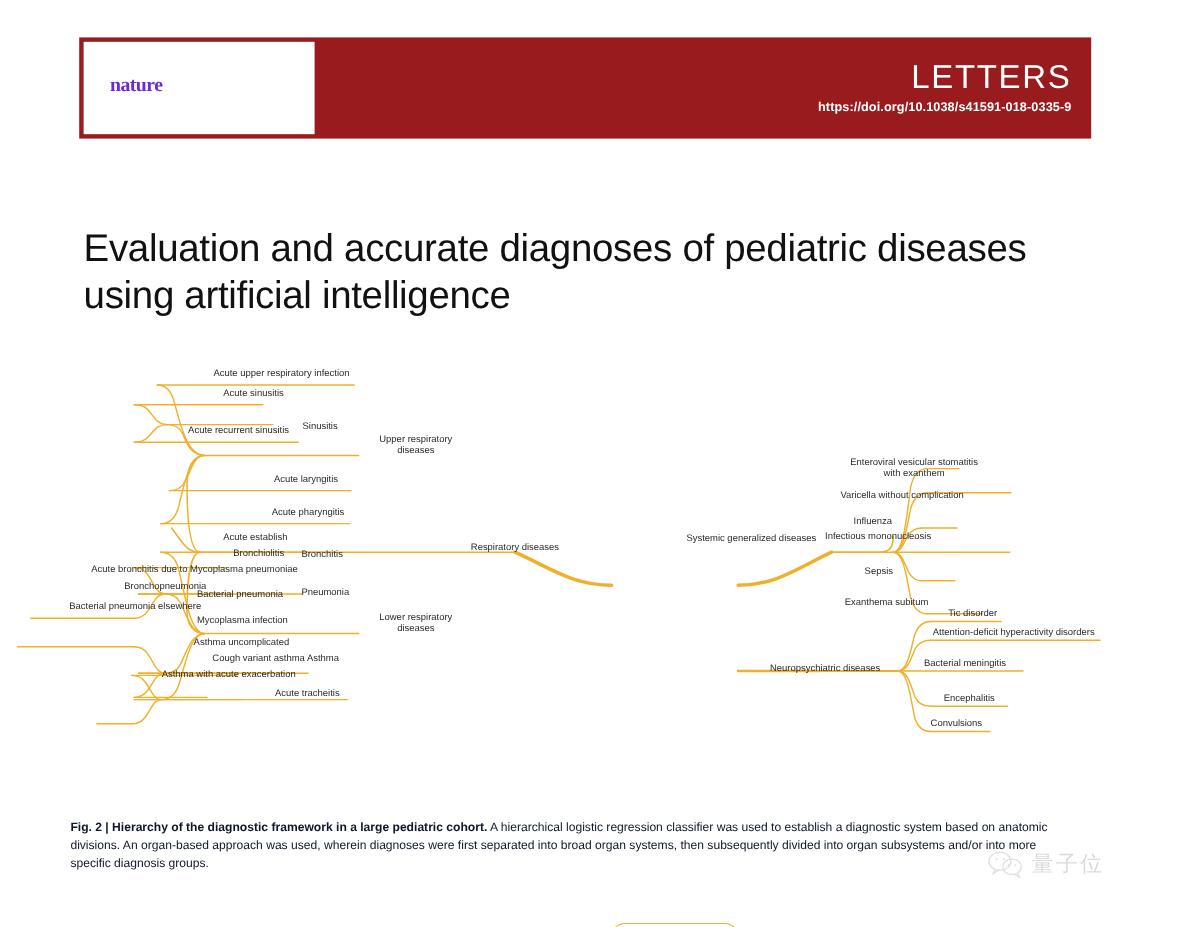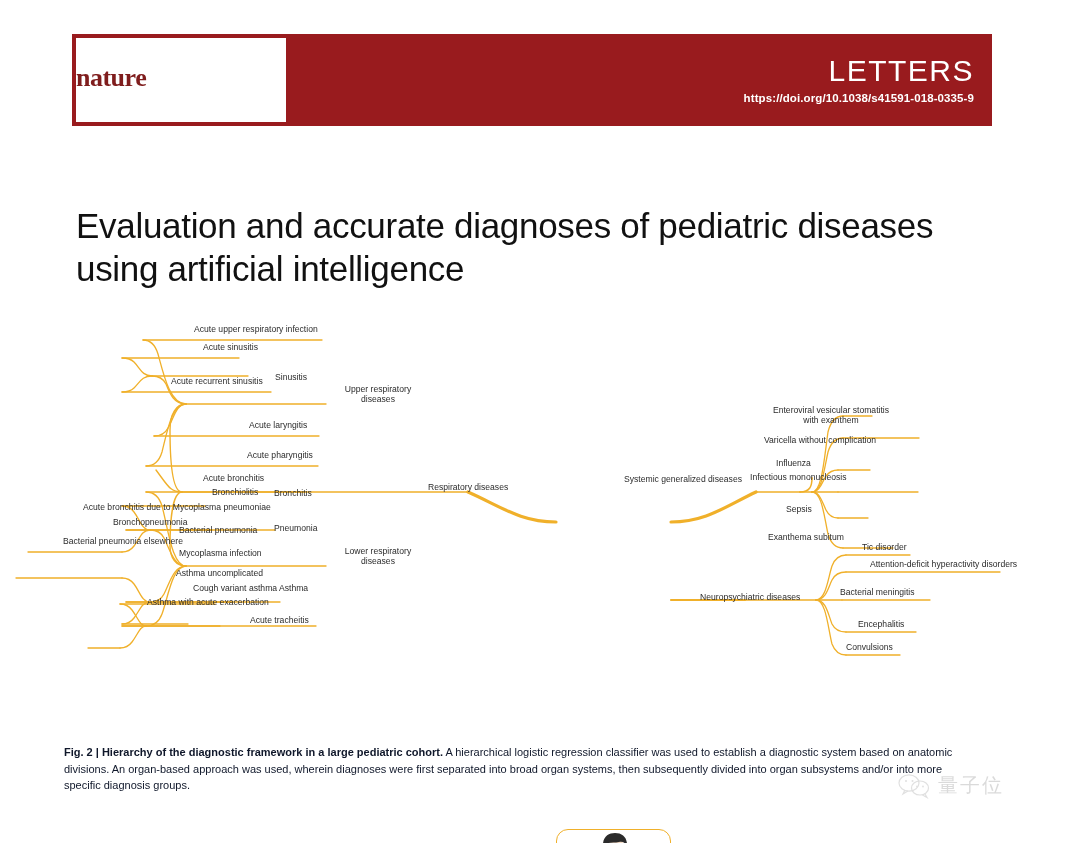--- a/index.html
+++ b/index.html
@@ -21,24 +21,24 @@
   }
   .logo-box {
     width:210px; background:#ffffff;
     margin:4px 0 4px 4px;
     display:flex; flex-direction:column;
     align-items:center; justify-content:center;
     padding-bottom:4px;
   }
   .logo-nature {
     font-family:"Liberation Serif", serif;
-    font-weight:700; color:#7f1d1d;
-    font-size:26px; line-height:0.88;
+    font-weight:700; color:#6d28d9;
+    font-size:18px; line-height:0.88;
     letter-spacing:-0.5px;
-    align-self:flex-start; 
+    align-self:flex-start; margin-left:24px;
   }
   .logo-medicine {
     font-family:"Liberation Serif", serif;
     font-weight:700; color:#9b1b1e;
     font-size:40px; line-height:0.9;
     letter-spacing:-1px;
     align-self:flex-start; margin-left:20px;
   }
   .header-right {
     flex:1; display:flex; flex-direction:column;
@@ -59,21 +59,21 @@
   .article-title {
     position:absolute; left:76px; top:182px;
     width:900px;
     font-size:35px; font-weight:400;
     line-height:1.22; color:#111111;
     letter-spacing:-0.3px;
   }
 
   
   .figure-area {
-    position:absolute; left:0; top:310px;
+    position:absolute; left:0; top:320px;
     width:1080px; height:420px;
   }
   #mindmap { position:absolute; left:0; top:0; }
 
   .node-label {
     position:absolute;
     font-size:8.6px;
     color:#2b2b2b;
     line-height:1.22;
     white-space:nowrap;
@@ -259,21 +259,21 @@
   <div class="node-label lbl-l" style="left:171px; top:66px;">Acute recurrent sinusitis</div>
 
   <div class="node-label lbl-l" style="left:249px; top:110px;">Acute laryngitis</div>
   <div class="node-label lbl-l" style="left:247px; top:140px;">Acute pharyngitis</div>
 
   <div class="node-label lbl-c two-line" style="left:335px; top:74px; width:86px;">
     <span>Upper respiratory</span><br>
     <span>diseases</span>
   </div>
 
-  <div class="node-label lbl-l" style="left:203px; top:163px;">Acute bronchitis</div>
+  <div class="node-label lbl-l" style="left:203px; top:163px;">Acute establish</div>
   <div class="node-label lbl-l" style="left:212px; top:177px;">Bronchiolitis</div>
   <div class="node-label lbl-l" style="left:274px; top:178px;">Bronchitis</div>
   <div class="node-label lbl-l" style="left:83px; top:192px;">Acute bronchitis due to Mycoplasma pneumoniae</div>
 
   <div class="node-label lbl-l" style="left:113px; top:207px;">Bronchopneumonia</div>
   <div class="node-label lbl-l" style="left:179px; top:215px;">Bacterial pneumonia</div>
   <div class="node-label lbl-l" style="left:63px; top:226px;">Bacterial pneumonia elsewhere</div>
   <div class="node-label lbl-l" style="left:274px; top:213px;">Pneumonia</div>
   <div class="node-label lbl-l" style="left:179px; top:238px;">Mycoplasma infection</div>
 
@@ -300,21 +300,21 @@
 
   <div class="node-label lbl-l" style="left:764px; top:125px;">Varicella without complication</div>
   <div class="node-label lbl-l" style="left:776px; top:148px;">Influenza</div>
   <div class="node-label lbl-l" style="left:750px; top:162px;">Infectious mononucleosis</div>
   <div class="node-label lbl-l" style="left:786px; top:194px;">Sepsis</div>
   <div class="node-label lbl-l" style="left:768px; top:222px;">Exanthema subitum</div>
 
   <div class="node-label lbl-l" style="left:700px; top:282px;">Neuropsychiatric diseases</div>
 
   <div class="node-label lbl-l" style="left:862px; top:232px;">Tic disorder</div>
-  <div class="node-label lbl-l" style="left:848px; top:249px;margin-left:22px;">Attention-deficit hyperactivity disorders</div>
+  <div class="node-label lbl-l" style="left:848px; top:249px;">Attention-deficit hyperactivity disorders</div>
   <div class="node-label lbl-l" style="left:840px; top:277px;">Bacterial meningitis</div>
   <div class="node-label lbl-l" style="left:858px; top:309px;">Encephalitis</div>
   <div class="node-label lbl-l" style="left:846px; top:332px;">Convulsions</div>
 
   <div class="center-box">
     <svg class="child" viewBox="0 0 115 138">
 
       <rect x="47" y="88" width="9" height="34" rx="3" fill="#f2d9c3"></rect>
       <rect x="60" y="88" width="9" height="34" rx="3" fill="#f2d9c3"></rect>
 

